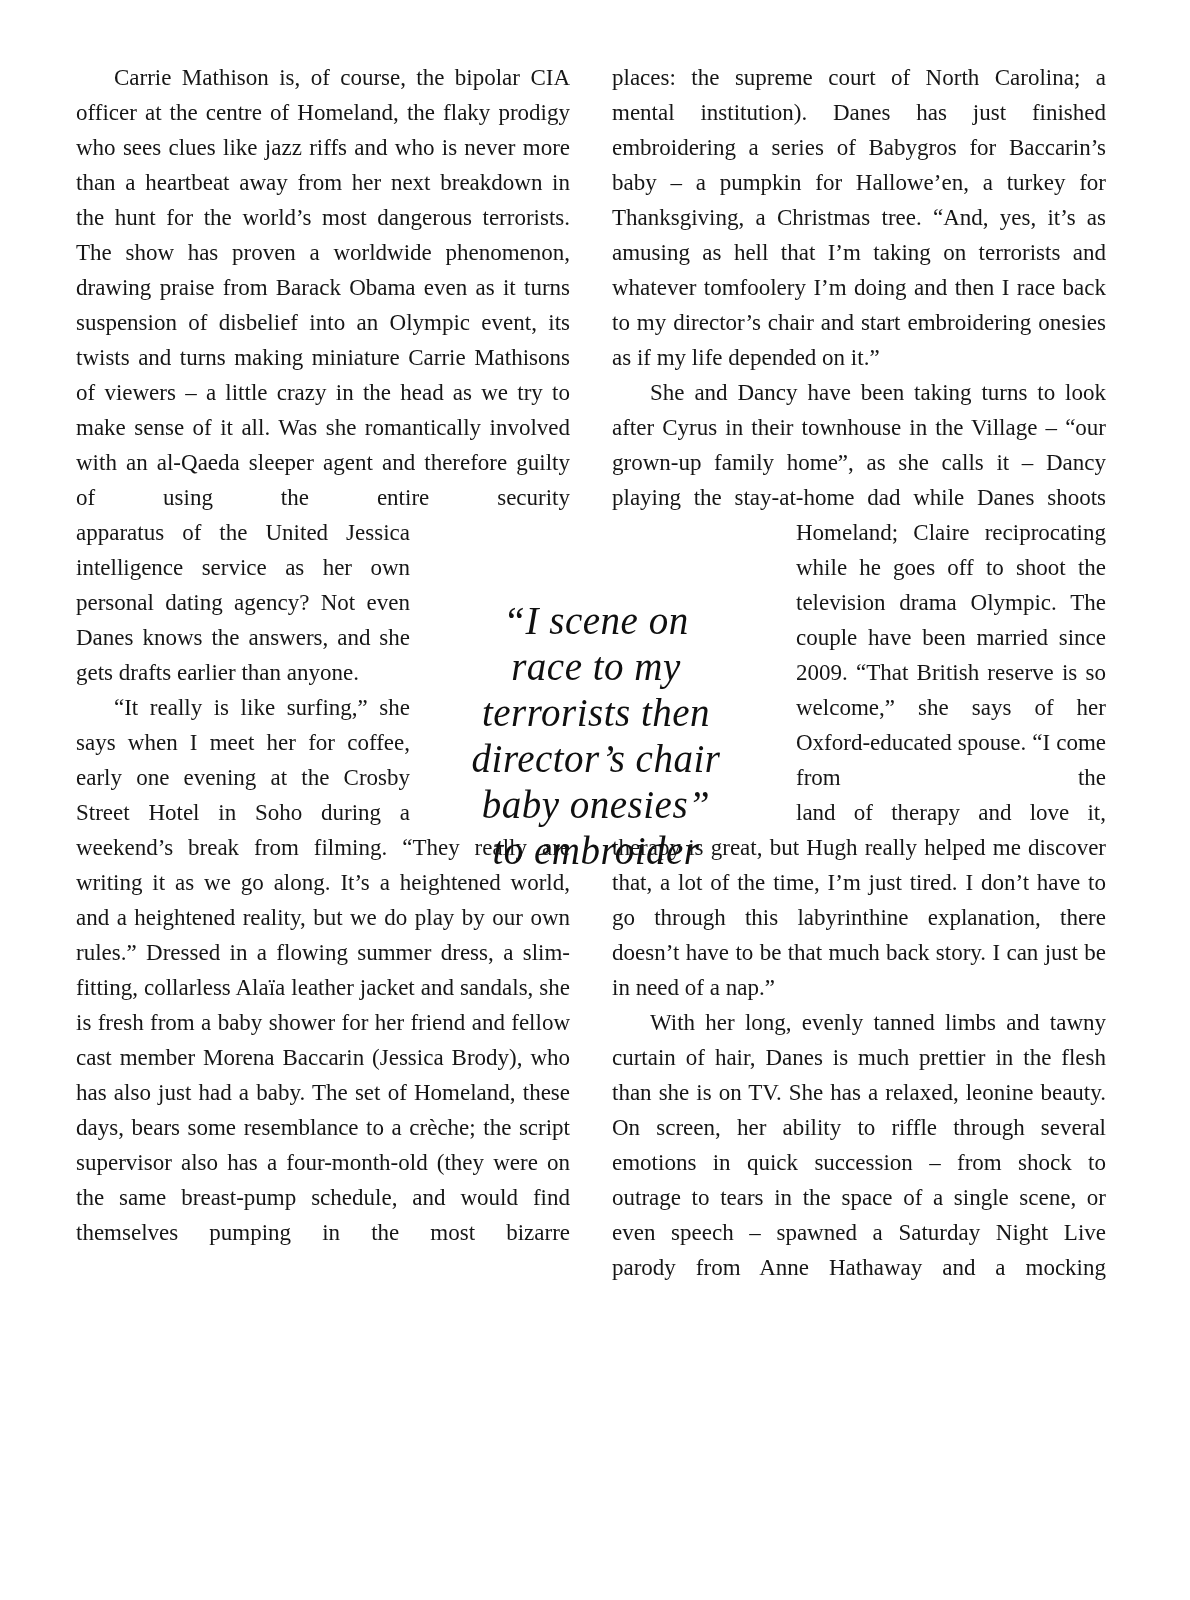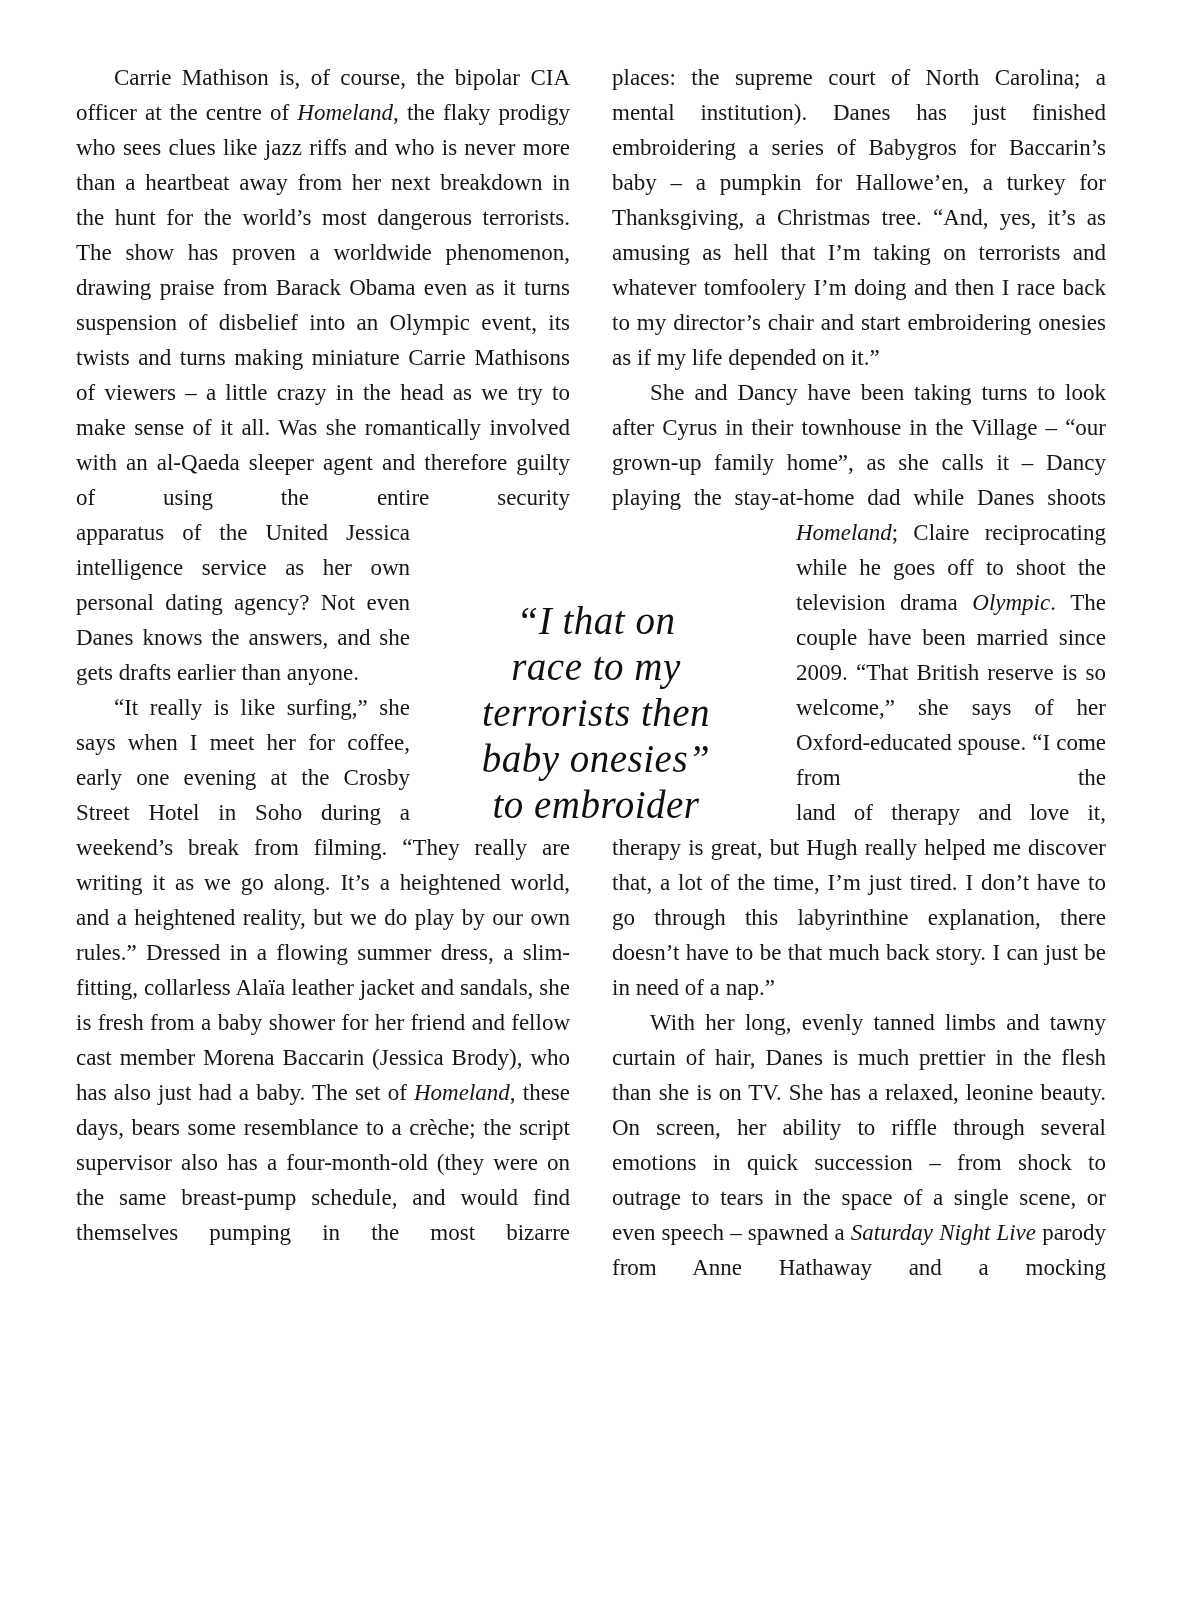--- a/index.html
+++ b/index.html
@@ -24,21 +24,21 @@
   .col {
     width: 494px;
     font-size: 23px;
     line-height: 35px;
     text-align: justify;
     hyphens: none;
   }
   .col p { margin: 0; }
   p.indent { text-indent: 38px; }
   p.stretch-last { text-align-last: justify; }
-  .it { font-style: italic; }
+  .it { }
   .spacer-right { float: right; width: 160px; height: 315px; }
   .spacer-left  { float: left;  width: 184px; height: 315px; }
   .pull-quote {
     position: absolute;
     left: 408px;
     top: 598px;
     width: 376px;
     text-align: center;
     font-style: italic;
     font-size: 39px;
@@ -66,20 +66,21 @@
       <p class="indent stretch-last"><span>She and Dancy have been taking turns to look after Cyrus in their townhouse in the Village – “our grown-up family home”, as she calls it – Dancy playing the stay-at-home dad while Danes shoots</span></p>
       <div class="spacer-left"></div>
       <p class="stretch-last"><span class="it">Homeland</span><span>; Claire reciprocating while he goes off to shoot the television drama </span><span class="it">Olympic</span><span>. The couple have been married since 2009. “That British reserve is so welcome,” she says of her Oxford-educated spouse. “I come from the</span></p>
       <p><span>land of therapy and love it, therapy is great, but Hugh really helped me discover that, a lot of the time, I’m just tired. I don’t have to go through this labyrinthine explanation, there doesn’t have to be that much back story. I can just be in need of a nap.”</span></p>
       <p class="indent stretch-last"><span>With her long, evenly tanned limbs and tawny curtain of hair, Danes is much prettier in the flesh than she is on TV. She has a relaxed, leonine beauty. On screen, her ability to riffle through several emotions in quick succession – from shock to outrage to tears in the space of a single scene, or even speech – spawned a </span><span class="it">Saturday Night Live</span><span> parody from Anne Hathaway and a mocking</span></p>
     </div>
 
   </div>
 
   <div class="pull-quote">
-    <div>“I that on</div>
+    <div>“I scene on</div>
     <div>race to my</div>
     <div>terrorists then</div>
+    <div>director’s chair</div>
     <div>baby onesies”</div>
     <div>to embroider</div>
   </div>
 
 </div>
 
 </body></html>

